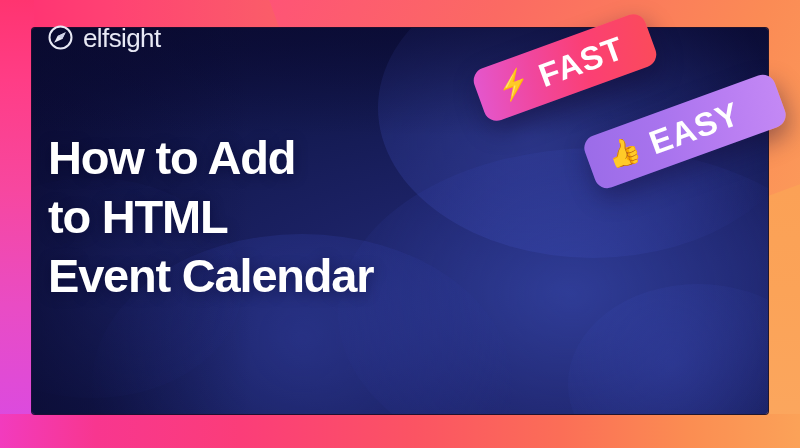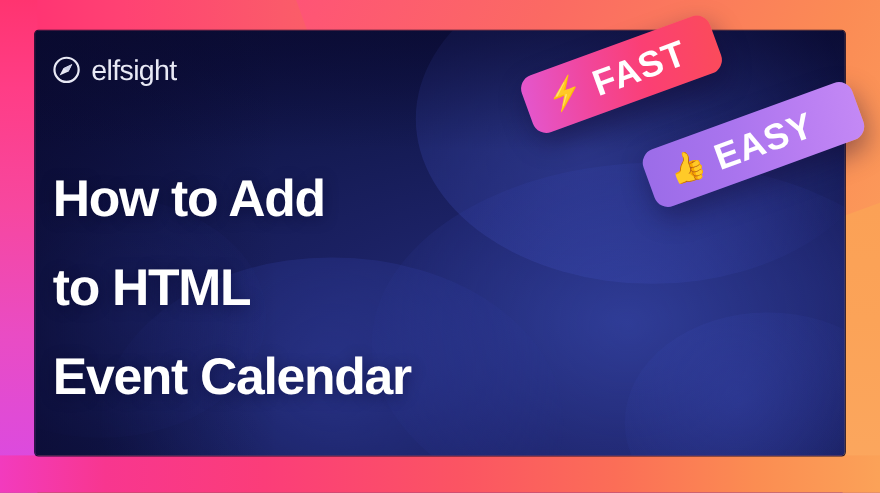--- a/index.html
+++ b/index.html
@@ -103,21 +103,21 @@
     background:radial-gradient(circle at 60% 50%, rgba(44,56,150,.30) 0%, rgba(34,44,124,0) 72%);
   }
   .blob-e {
     width:260px; height:200px;
     right:-60px; bottom:-70px;
     background:radial-gradient(circle at 40% 40%, rgba(60,76,186,.34) 0%, rgba(40,50,140,0) 74%);
   }
 
   
   .logo {
-    position:absolute; left:47px; top:50px;
+    position:absolute; left:47px; top:24px;
     display:flex; align-items:center; gap:9px;
     z-index:6;
     justify-content:flex-end;
   }
   .logo-mark { width:27px; height:27px; display:block; }
   .logo-text {
     color:#e8e9f5;
     font-size:26px;
     font-weight:400;
     letter-spacing:-.6px;
@@ -128,21 +128,21 @@
   .headline {
     position:absolute; left:48px; top:128px;
     z-index:6;
     color:#ffffff;
     font-size:47px;
     font-weight:bold;
     line-height:1.26;
     letter-spacing:-1.2px;
     text-shadow:0 2px 14px rgba(5,5,35,.45);
   }
-  .headline .ln { display:block; white-space:nowrap;margin-top:22px; }
+  .headline .ln { display:block; white-space:nowrap; }
 
   
   .badge {
     position:absolute;
     display:flex; align-items:center; gap:10px;
     padding:11px 30px 11px 20px;
     border-radius:13px;
     color:#fff;
     font-size:33px;
     font-weight:bold;

